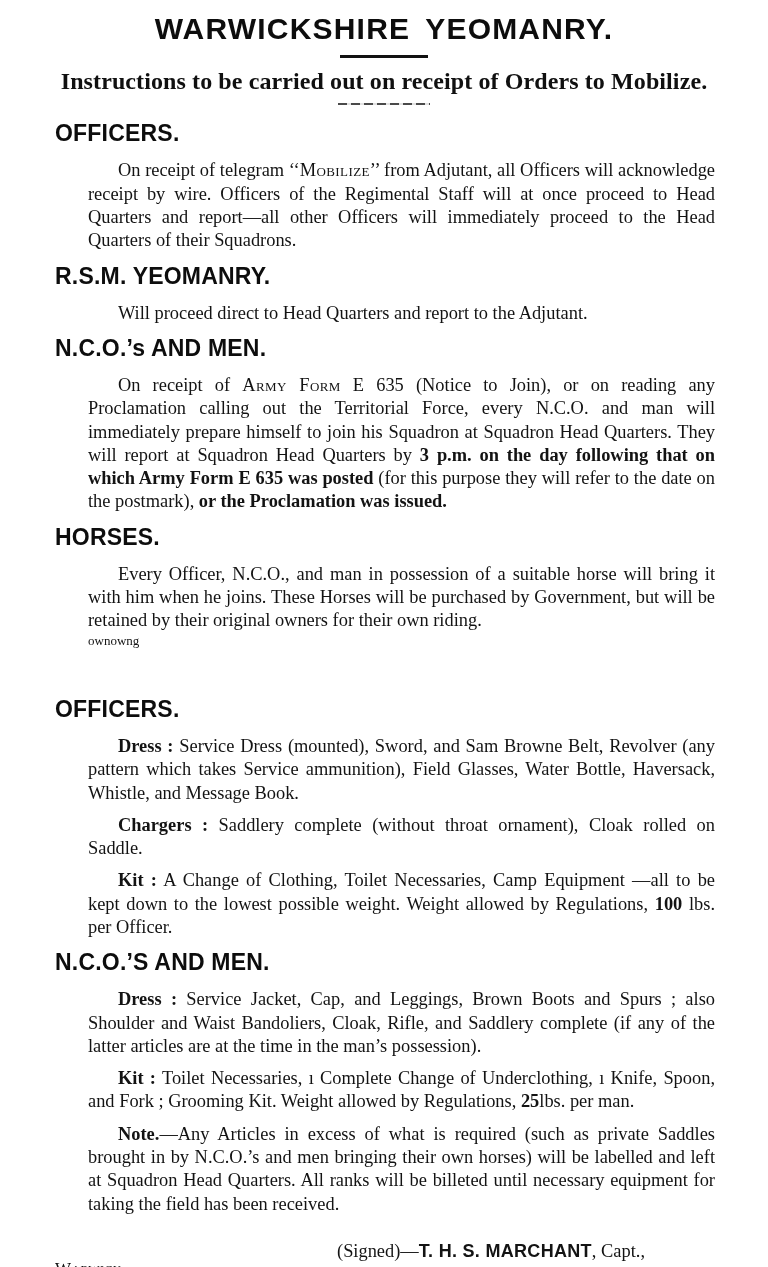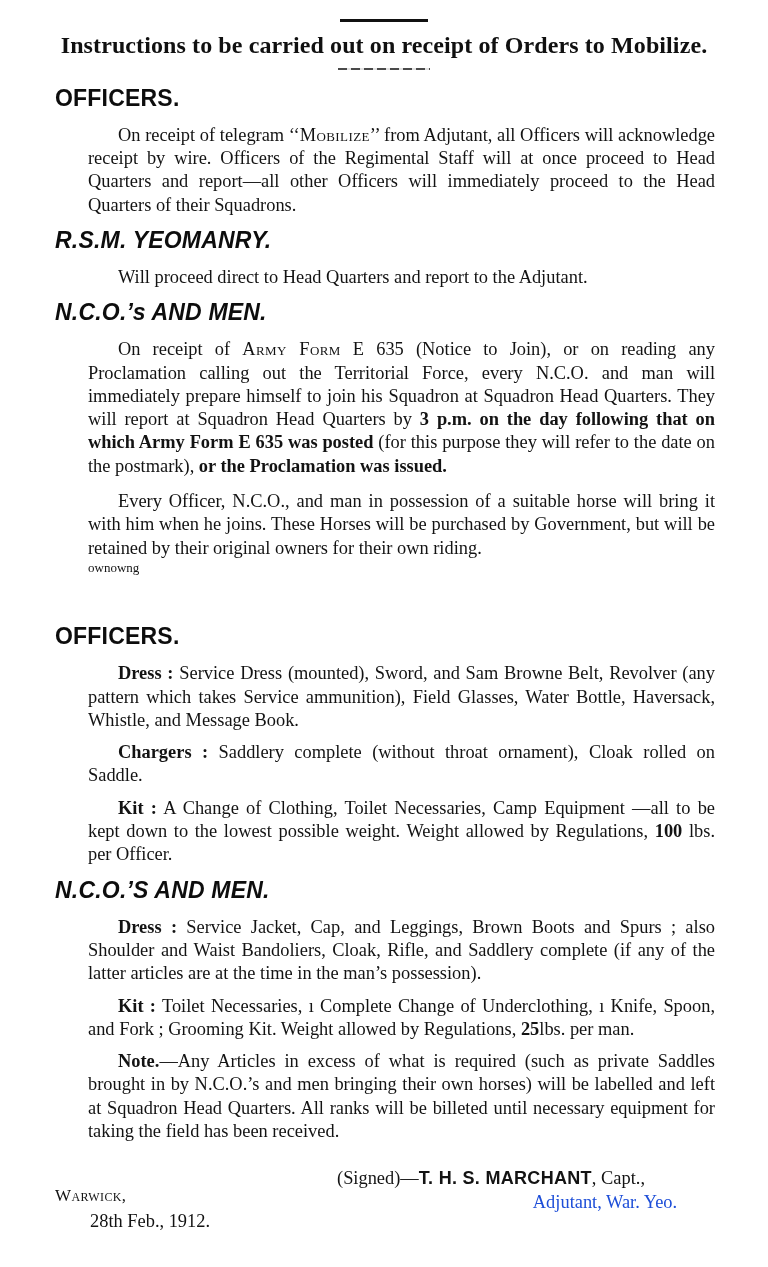--- a/index.html
+++ b/index.html
@@ -76,21 +76,21 @@
   h2.section {
     font-family: "Liberation Sans", "DejaVu Sans", sans-serif;
     font-weight: bold;
     font-size: 23px;
     letter-spacing: 0.2px;
     margin: 0 0 1px 0;
     padding: 0;
     line-height: 1.22;
     color: #0d0d0d;
   }
-  h2.section.spaced-above { margin-top: 9px; font-style: italic; }
+  h2.section.spaced-above { margin-top: 9px; }
   h2.section.big-gap      { margin-top: 46px; }
 
   p.para {
     font-size: 18.4px;
     line-height: 1.265;
     margin: 0 0 0 0;
     padding: 0 0 0 33px;
     text-indent: 30px;
     text-align: justify;
     text-justify: inter-word;
@@ -161,36 +161,38 @@
     line-height: 1.3;
     color: #131313;
   }
 </style>
 </head>
 <body>
 
 <div class="sheet">
 
   <div class="masthead">
+    <h1 class="doc-title">WARWICKSHIRE YEOMANRY.</h1>
     <div class="rule-top"></div>
     <h2 class="doc-subtitle">Instructions to be carried out on receipt of Orders to Mobilize.</h2>
     <div class="rule-bottom"></div>
   </div>
 
   <div class="column">
 
     <h2 class="section">OFFICERS.</h2>
     <p class="para tight"><span>On receipt of telegram ‘‘</span><span class="smallcaps">Mobilize</span><span>’’ from Adjutant, all Officers will acknowledge receipt by wire.  Officers of the Regimental Staff will at once proceed to Head Quarters and report—all other Officers will immediately proceed to the Head Quarters of their Squadrons.</span></p>
 
     <h2 class="section spaced-above">R.S.M. YEOMANRY.</h2>
     <p class="para tight">Will proceed direct to Head Quarters and report to the Adjutant.</p>
 
     <h2 class="section spaced-above">N.C.O.’s AND MEN.</h2>
     <p class="para tight"><span>On receipt of </span><span class="smallcaps">Army Form</span><span> E 635 (Notice to Join), or on reading any Proclamation calling out the Territorial Force, every N.C.O. and man will immediately prepare himself to join his Squadron at Squadron Head Quarters.  They will report at Squadron Head Quarters by </span><span class="b">3 p.m. on the day following that on which Army Form E 635 was posted</span><span> (for this purpose they will refer to the date on the postmark), </span><span class="b">or the Proclamation was issued.</span></p>
 
+    <h2 class="section spaced-above">HORSES.</h2>
     <p class="para tight">Every Officer, N.C.O., and man in possession of a suitable horse will bring it with him when he joins.  These Horses will be purchased by Government, but will be retained by their original owners for their own riding.</p>
     <p class="artifact">ownowng</p>
 
     <h2 class="section big-gap">OFFICERS.</h2>
     <p class="para tight"><span class="b">Dress :</span><span> Service Dress (mounted), Sword, and Sam Browne Belt, Revolver (any pattern which takes Service ammunition), Field Glasses, Water Bottle, Haversack, Whistle, and Message Book.</span></p>
     <p class="para gap"><span class="b">Chargers :</span><span> Saddlery complete (without throat ornament), Cloak rolled on Saddle.</span></p>
     <p class="para gap"><span class="b">Kit :</span><span> A Change of Clothing, Toilet Necessaries, Camp Equipment —all to be kept down to the lowest possible weight.  Weight allowed by Regulations, </span><span class="b">100</span><span> lbs. per Officer.</span></p>
 
     <h2 class="section spaced-above">N.C.O.’S AND MEN.</h2>
     <p class="para tight"><span class="b">Dress :</span><span> Service Jacket, Cap, and Leggings, Brown Boots and Spurs ; also Shoulder and Waist Bandoliers, Cloak, Rifle, and Saddlery complete (if any of the latter articles are at the time in the man’s possession).</span></p>

